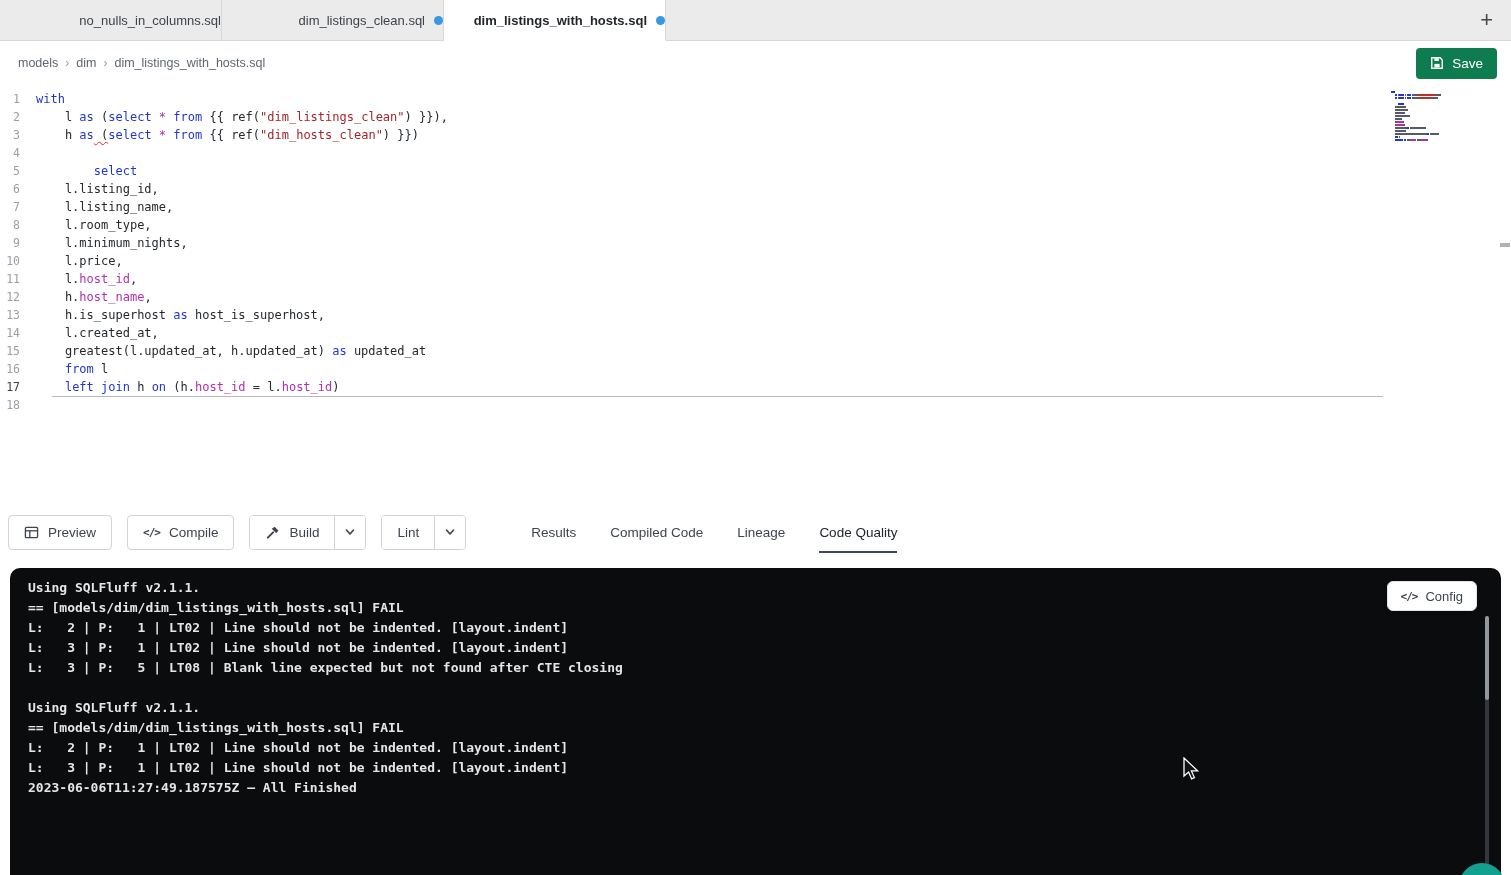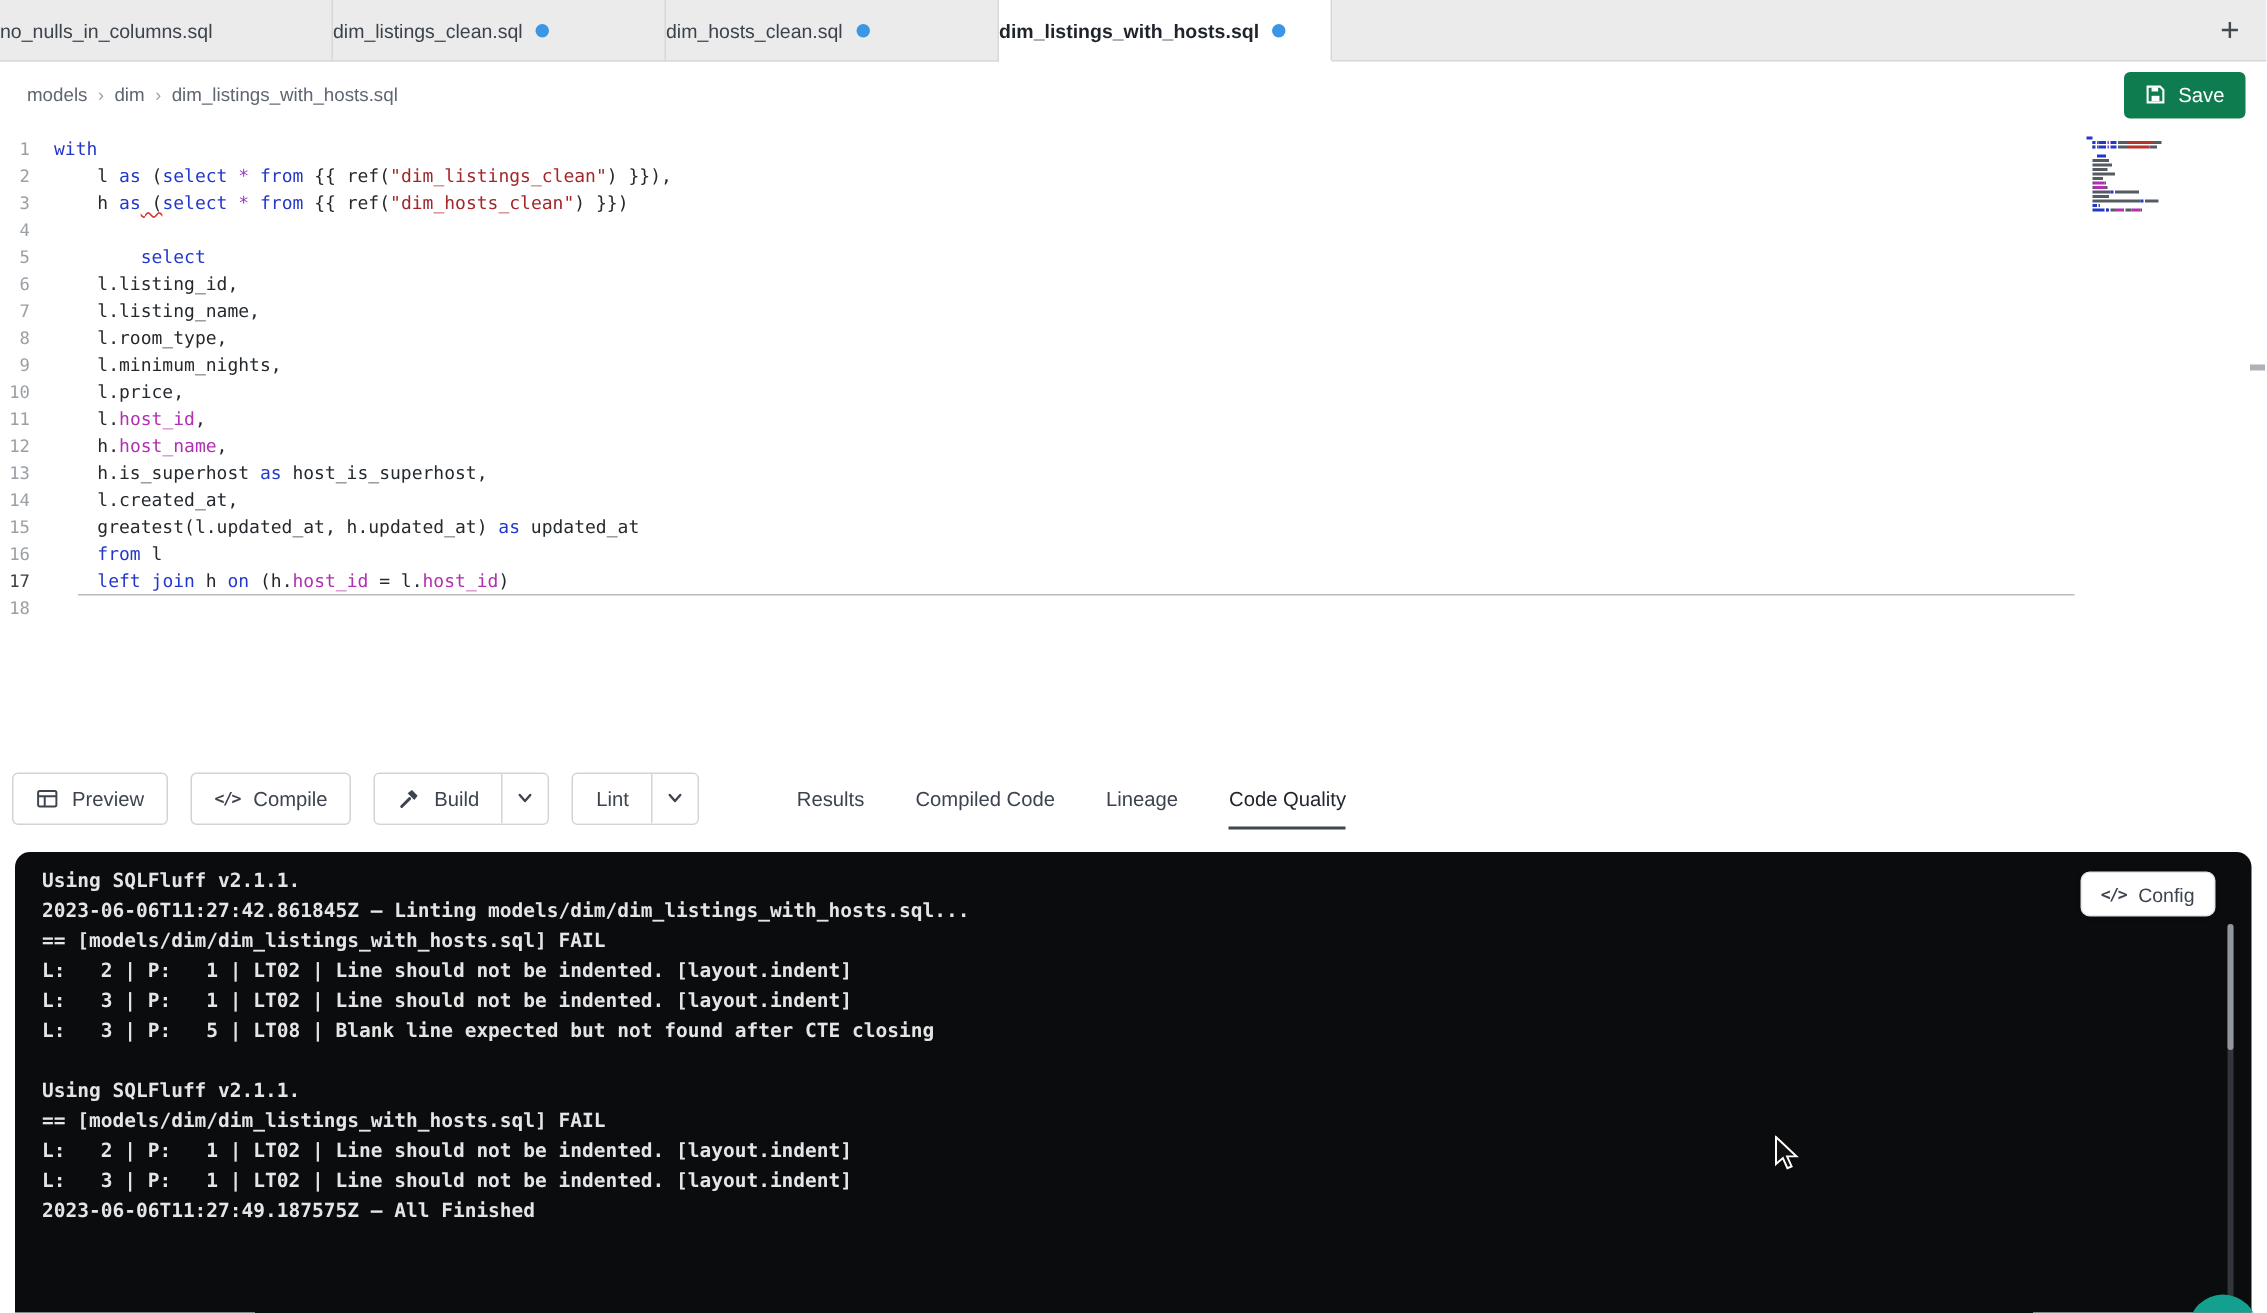--- a/index.html
+++ b/index.html
@@ -6,24 +6,24 @@
   html,body { width: 1511px; height: 875px; }
   body {
     position: relative; overflow: hidden; background: #fff;
     font-family: "Liberation Sans", sans-serif; color: #24292e;
   }
 
   
   .tabbar { display: flex; height: 41px; background: #ebebeb; }
   .tabs { display: flex; }
   .tab {
-    width: 222px; display: flex; align-items: center; justify-content: flex-start;
+    width: 222px; display: flex; align-items: center; justify-content: flex-end;
     gap: 9px; font-size: 13px; color: #3c434c; cursor: pointer;
     border-right: 1px solid #d8d8d8; border-bottom: 1px solid #d8d8d8;
-    background: #ebebeb; white-space: nowrap; overflow: hidden;
+    background: #ebebeb; white-space: nowrap; overflow: hidden; padding-left: 33px;
   }
   .tab.active { background: #fff; border-bottom-color: #fff; font-weight: 700; color: #1f242b; }
   .dot { width: 9px; height: 9px; border-radius: 50%; background: var(--dirty-dot, #3b97e3); flex: none; }
   .tabbar-rest { flex: 1; border-bottom: 1px solid #d8d8d8; display: flex; align-items: center; justify-content: flex-end; padding-right: 12px; }
   .plus-btn { border: none; background: none; font-size: 22px; line-height: 1; color: #44494f; cursor: pointer; padding: 2px 6px; font-family: inherit; }
 
   
   .subheader { height: 44px; display: flex; align-items: center; justify-content: space-between; padding: 0 14px 0 18px; background: #fff; }
   .breadcrumb { display: flex; align-items: center; gap: 7px; font-size: 12.5px; color: #5f6672; }
   .bc-sep { color: #9aa1ab; font-size: 12px; }
@@ -93,24 +93,20 @@
 </head>
 <body>
 
 <div class="tabbar">
   <div class="tabs">
       <div class="tab">
         <span>no_nulls_in_columns.sql</span>
       </div>
       <div class="tab">
         <span>dim_listings_clean.sql</span>
-        <span class="dot"></span>
-      </div>
-      <div class="tab">
-        <span>dim_hosts_clean.sql</span>
         <span class="dot"></span>
       </div>
       <div class="tab active">
         <span>dim_listings_with_hosts.sql</span>
         <span class="dot"></span>
       </div>
     </div>
   <div class="tabbar-rest">
     <button class="plus-btn"><span>+</span></button>
   </div>
@@ -380,21 +376,20 @@
       <div class="ptab">Results</div>
       <div class="ptab">Compiled Code</div>
       <div class="ptab">Lineage</div>
       <div class="ptab active">Code Quality</div>
     </div>
 </div>
 
 <div class="terminal">
   <div>
       <div class="tline">Using SQLFluff v2.1.1.</div>
-      <div class="tline">2023-06-06T11:27:42.861845Z — Linting models/dim/dim_listings_with_hosts.sql...</div>
       <div class="tline">== [models/dim/dim_listings_with_hosts.sql] FAIL</div>
       <div class="tline">L:   2 | P:   1 | LT02 | Line should not be indented. [layout.indent]</div>
       <div class="tline">L:   3 | P:   1 | LT02 | Line should not be indented. [layout.indent]</div>
       <div class="tline">L:   3 | P:   5 | LT08 | Blank line expected but not found after CTE closing</div>
       <div class="tline"> </div>
       <div class="tline">Using SQLFluff v2.1.1.</div>
       <div class="tline">== [models/dim/dim_listings_with_hosts.sql] FAIL</div>
       <div class="tline">L:   2 | P:   1 | LT02 | Line should not be indented. [layout.indent]</div>
       <div class="tline">L:   3 | P:   1 | LT02 | Line should not be indented. [layout.indent]</div>
       <div class="tline">2023-06-06T11:27:49.187575Z — All Finished</div>

